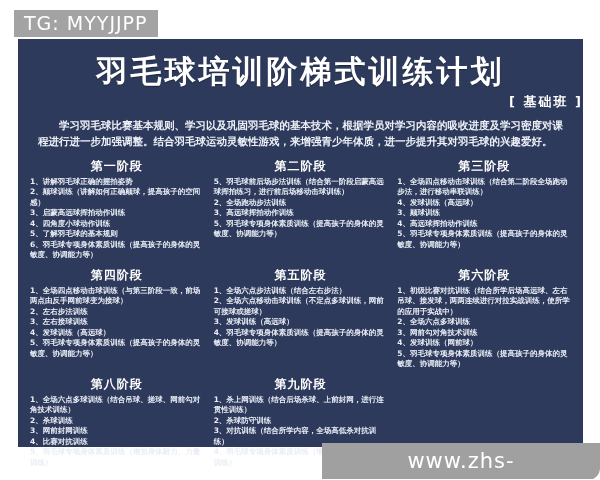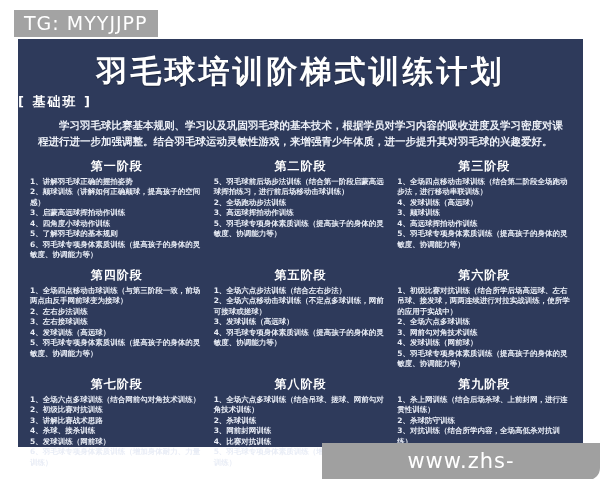--- a/index.html
+++ b/index.html
@@ -16,21 +16,21 @@
     position:absolute;left:18px;top:39px;width:565px;height:408px;
     background:#2e3a5b;color:#ffffff;font-weight:bold;
   }
 
   .poster-title{
     text-align:center;font-size:31px;letter-spacing:3px;
     margin-top:15px;line-height:1.1;
     text-shadow:0 1px 1px rgba(0,0,0,.35);
   }
   .poster-subtitle{
-    text-align:left;font-size:13px;margin-top:5px;letter-spacing:2px;
+    text-align:right;font-size:13px;margin-top:5px;letter-spacing:2px;
   }
   .poster-intro{
     margin:7px 20px 0 20px;font-size:10.5px;line-height:1.5;
     text-indent:2em;color:#eef1f8;text-align:justify;
   }
 
   .stages-grid{
     display:grid;grid-template-columns:1fr 1fr 1fr;
     column-gap:10px;row-gap:6px;
     margin:8px 12px 0 12px;
@@ -105,29 +105,20 @@
         </div>
         <div class="stage">
           <div class="stage-title">第六阶段</div>
           <div class="stage-item">1、初级比赛对抗训练（结合所学后场高远球、左右吊球、接发球，两两连续进行对拉实战训练，使所学的应用于实战中）</div>
           <div class="stage-item">2、全场六点多球训练</div>
           <div class="stage-item">3、网前勾对角技术训练</div>
           <div class="stage-item">4、发球训练（网前球）</div>
           <div class="stage-item">5、羽毛球专项身体素质训练（提高孩子的身体的灵敏度、协调能力等）</div>
         </div>
         <div class="stage">
-          <div class="stage-title">第七阶段</div>
-          <div class="stage-item">1、全场六点多球训练（结合网前勾对角技术训练）</div>
-          <div class="stage-item">2、初级比赛对抗训练</div>
-          <div class="stage-item">3、讲解比赛战术思路</div>
-          <div class="stage-item">4、杀球、接杀训练</div>
-          <div class="stage-item">5、发球训练（网前球）</div>
-          <div class="stage-item">6、羽毛球专项身体素质训练（增加身体耐力、力量训练）</div>
-        </div>
-        <div class="stage">
           <div class="stage-title">第八阶段</div>
           <div class="stage-item">1、全场六点多球训练（结合吊球、搓球、网前勾对角技术训练）</div>
           <div class="stage-item">2、杀球训练</div>
           <div class="stage-item">3、网前封网训练</div>
           <div class="stage-item">4、比赛对抗训练</div>
           <div class="stage-item">5、羽毛球专项身体素质训练（增加身体耐力、力量训练）</div>
         </div>
         <div class="stage">
           <div class="stage-title">第九阶段</div>
           <div class="stage-item">1、杀上网训练（结合后场杀球、上前封网，进行连贯性训练）</div>

